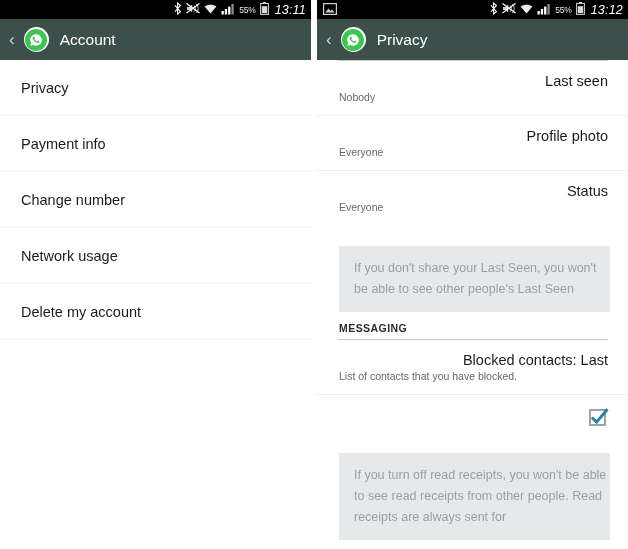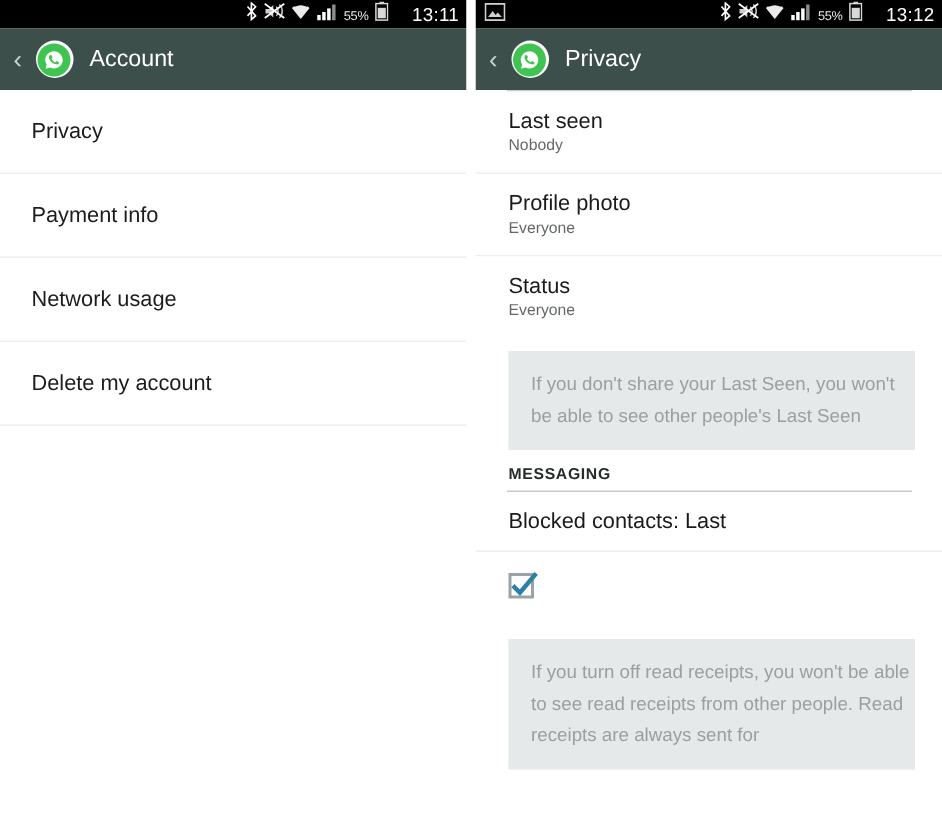--- a/index.html
+++ b/index.html
@@ -45,22 +45,23 @@
   .sb-batt-pct {
     font-size: 8.5px;
     color: #e8e8e8;
     letter-spacing: -0.2px;
     font-family: "Liberation Sans", sans-serif;
   }
   .sb-clock {
     font-size: 12.5px;
     color: #ffffff;
     letter-spacing: 0.2px;
-    margin-left: 12px;
-    font-family: "Liberation Sans", sans-serif;
+    margin-left: 2px;
+    font-family: "Liberation Sans", sans-serif;
+    font-style: italic;
   }
 
   
   .appbar {
     height: 41px;
     background: #3d4f4b;
     display: flex;
     align-items: center;
     padding-left: 6px;
     gap: 6px;
@@ -127,21 +128,21 @@
     background: #c8cccc;
     margin: 0 20px 0 21px;
   }
 
   .pref {
     padding: 11px 20px 10px 22px;
     border-bottom: 1px solid #eceef0;
     background: #ffffff;
   }
   .pref.no-rule { border-bottom: none; }
-  .pref-row { display: flex; align-items: center; justify-content: flex-start; }
+  .pref-row { display: flex; align-items: center; justify-content: flex-end; }
   .pref-title {
     font-size: 14.5px;
     color: #1b1b1b;
     line-height: 1.25;
   }
   .pref-sub {
     font-size: 10.5px;
     color: #646868;
     margin-top: 1px;
     line-height: 1.3;
@@ -159,21 +160,21 @@
   }
   .cb svg { position: absolute; left: -2px; top: -4px; }
 
   
   .note {
     background: #e6e9e9;
     color: #9b9fa0;
     font-size: 12.5px;
     line-height: 21px;
     padding: 12px 2px 12px 15px;
-    margin: 10px 18px 0 22px;
+    margin: 22px 18px 0 22px;
   }
   .note.tight { margin-top: 14px; }
 </style>
 </head>
 <body>
 
 <div class="screens">
 
   <div class="phone left">
 
@@ -234,20 +235,23 @@
     </div>
 
     <div class="content">
       <div class="simple-item">
         <span>Privacy</span>
       </div>
       <div class="simple-item">
         <span>Payment info</span>
       </div>
       <div class="simple-item">
+        <span>Change number</span>
+      </div>
+      <div class="simple-item">
         <span>Network usage</span>
       </div>
       <div class="simple-item">
         <span>Delete my account</span>
       </div>
     </div>
   </div>
 
   <div class="phone right">
 
@@ -341,20 +345,21 @@
 
       <div class="note">If you don't share your Last Seen, you won't be able to see other people's Last Seen</div>
 
       <div class="section-head">MESSAGING</div>
       <div class="section-rule"></div>
 
       <div class="pref">
         <div class="pref-row">
           <div class="pref-title">Blocked contacts: Last</div>
         </div>
+        <div class="pref-sub">List of contacts that you have blocked.</div>
       </div>
 
       <div class="pref no-rule" style="padding-top:14px;padding-bottom:13px;">
         <div class="pref-row">
           <span class="cb">
             <svg width="21" height="21" viewBox="0 0 21 21">
               <path d="M4 11.5l3.6 3.6L17.5 3.4" stroke="#2d7fa6" stroke-width="3" fill="none" stroke-linecap="square"></path>
             </svg>
           </span>
         </div>

